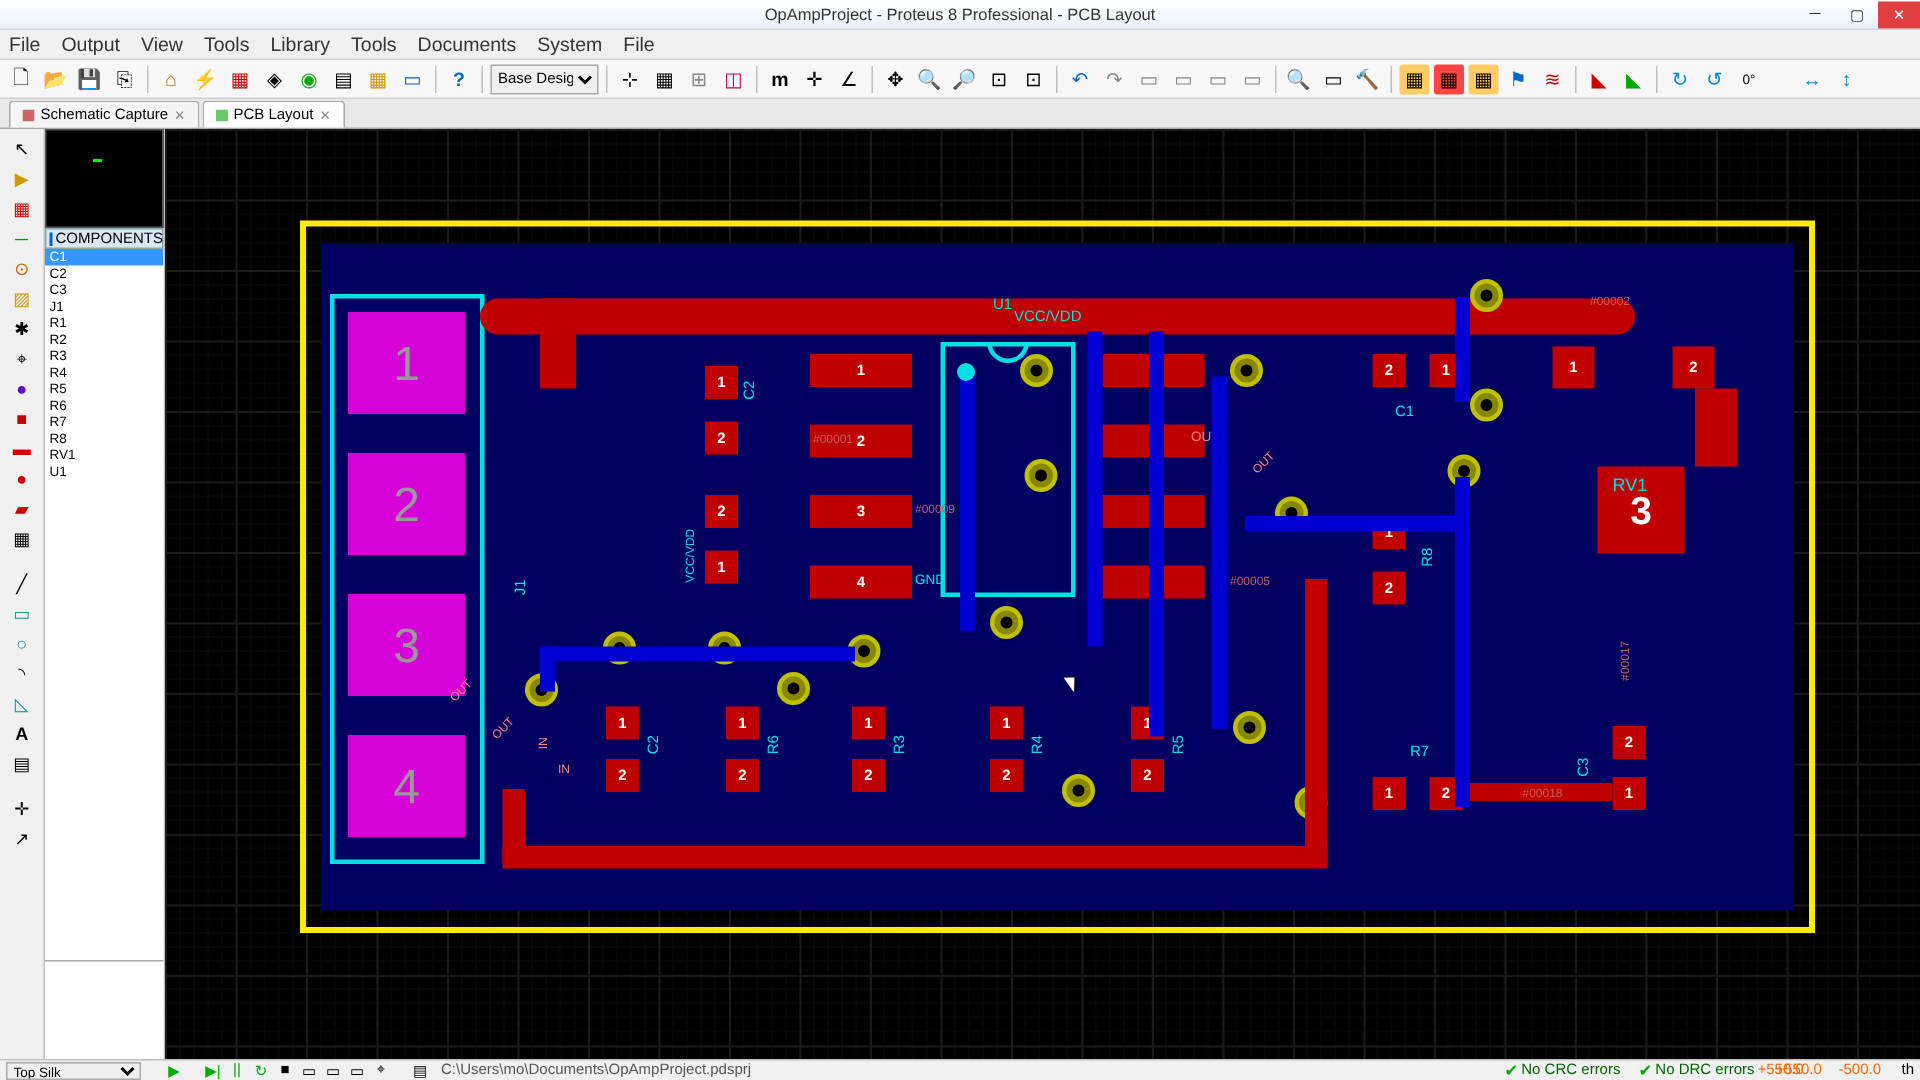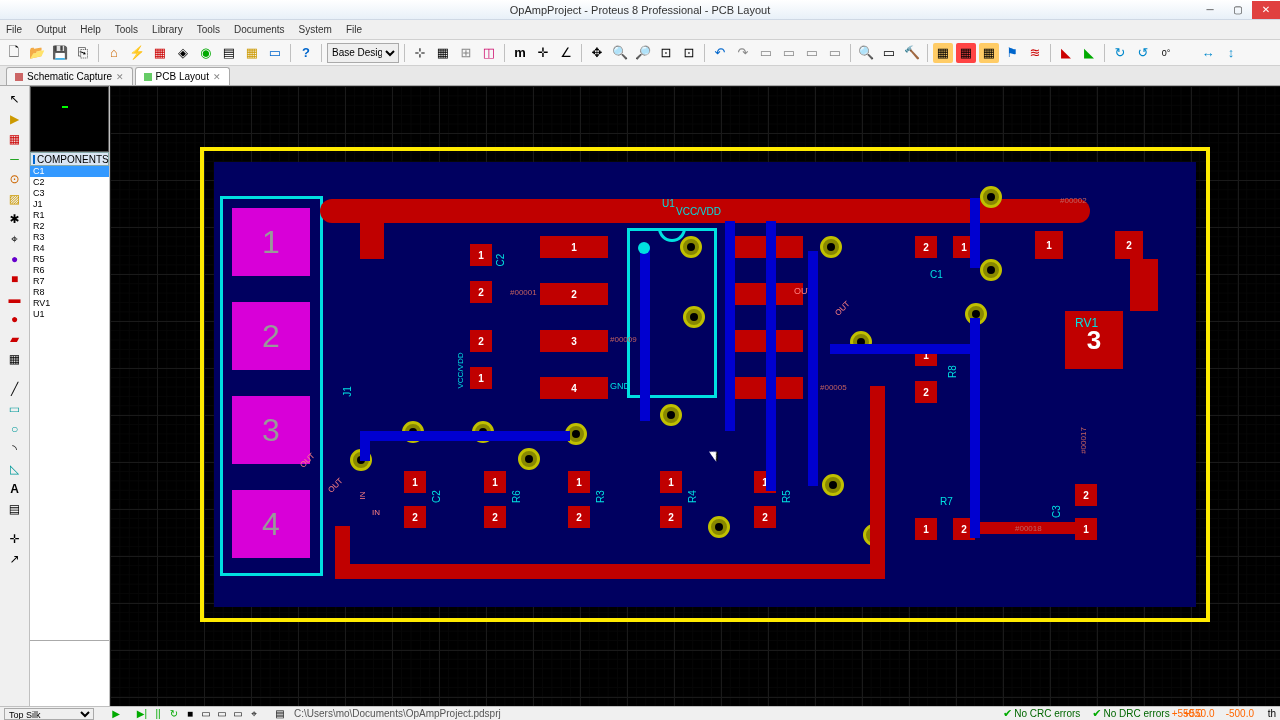--- a/index.html
+++ b/index.html
@@ -3,21 +3,21 @@
 <meta charset="utf-8">
 <style>
 * { margin:0; padding:0; box-sizing:border-box; }
 body { font-family:"Segoe UI",Tahoma,sans-serif; font-size:11px; background:#fff; width:1280px; height:720px; overflow:hidden; position:relative; }
 .titlebar { height:20px; background:linear-gradient(#fff,#e8f0f8); display:flex; align-items:center; position:relative; border-bottom:1px solid #cfd8e4; }
 .titlebar .title { position:absolute; left:50%; transform:translateX(-50%); font-size:11px; color:#333; }
 .winbtns { position:absolute; right:0; display:flex; }
 .winbtn { width:28px; height:18px; display:flex; align-items:center; justify-content:center; font-size:10px; color:#333; }
 .winbtn.close { background:#e04040; color:#fff; }
 .menubar { height:20px; background:#f0f0f0; display:flex; align-items:center; padding:0 6px; gap:14px; border-bottom:1px solid #d0d0d0; }
-.menubar span { font-size:10px; color:#333; cursor:default; }
+.menubar span { font-size:13px; color:#333; cursor:default; }
 .toolbar { height:26px; background:#f7f7f7; border-bottom:1px solid #d0d0d0; display:flex; align-items:center; padding:0 4px; gap:3px; }
 .tbtn { width:20px; height:20px; display:flex; align-items:center; justify-content:center; font-size:13px; border-radius:2px; }
 .tsep { width:1px; height:18px; background:#c0c0c0; margin:0 2px; }
 .tsel { height:20px; font-size:10px; border:1px solid #aaa; }
 .tabbar { height:20px; background:#e8e8e8; display:flex; align-items:flex-end; padding-left:6px; border-bottom:1px solid #aaa; }
 .tab { height:18px; padding:0 8px; background:#f4f4f4; border:1px solid #aaa; border-bottom:none; border-radius:3px 3px 0 0; display:flex; align-items:center; gap:4px; font-size:10px; margin-right:2px; }
 .tab .x { color:#888; font-size:9px; }
 .tabicon { width:8px; height:8px; }
 .workspace { position:absolute; top:86px; bottom:14px; left:0; right:0; display:flex; }
 .sidebar { width:30px; background:#f0f0f0; border-right:1px solid #c0c0c0; display:flex; flex-direction:column; align-items:center; padding-top:4px; gap:2px; }
@@ -64,21 +64,21 @@
   <div class="winbtns">
     <div class="winbtn">─</div>
     <div class="winbtn">▢</div>
     <div class="winbtn close">✕</div>
   </div>
 </div>
 
 <div class="menubar">
   <span>File</span>
   <span>Output</span>
-  <span>Help</span>
+  <span>View</span>
   <span>Tools</span>
   <span>Library</span>
   <span>Tools</span>
   <span>Documents</span>
   <span>System</span>
   <span>File</span>
 </div>
 
 <div class="toolbar">
   <div class="tbtn">🗋</div>
@@ -362,21 +362,21 @@
       </div>
 
     <div class="lbl c" style="left:320px;top:405px;transform:rotate(-90deg)">C2</div>
     <div class="lbl c" style="left:400px;top:405px;transform:rotate(-90deg)">R6</div>
     <div class="lbl c" style="left:484px;top:405px;transform:rotate(-90deg)">R3</div>
     <div class="lbl c" style="left:576px;top:405px;transform:rotate(-90deg)">R4</div>
     <div class="lbl c" style="left:670px;top:405px;transform:rotate(-90deg)">R5</div>
 
     <div class="lbl c" style="left:232px;top:300px;transform:rotate(-90deg)">J1</div>
     <div class="lbl c" style="left:332px;top:280px;transform:rotate(-90deg);font-size:8px">VCC/VDD</div>
-    <div class="lbl tiny" style="left:400px;top:202px">#00001</div>
+    <div class="lbl tiny" style="left:432px;top:202px">#00001</div>
     <div class="lbl tiny" style="left:500px;top:249px">#00009</div>
     <div class="lbl tiny" style="left:950px;top:110px">#00002</div>
     <div class="lbl tiny" style="left:710px;top:297px">#00005</div>
     <div class="lbl tiny" style="left:905px;top:438px">#00018</div>
     <div class="lbl tiny" style="left:960px;top:350px;transform:rotate(-90deg)">#00017</div>
     <div class="lbl r" style="left:684px;top:200px;font-size:9px">OUT</div>
     <div class="lbl r" style="left:724px;top:218px;font-size:8px;transform:rotate(-45deg)">OUT</div>
     <div class="lbl r" style="left:217px;top:395px;font-size:8px;transform:rotate(-45deg)">OUT</div>
     <div class="lbl r" style="left:189px;top:370px;font-size:8px;transform:rotate(-45deg)">OUT</div>
     <div class="lbl r" style="left:226px;top:460px;font-size:8px;transform:rotate(-90deg)">OUT</div>

